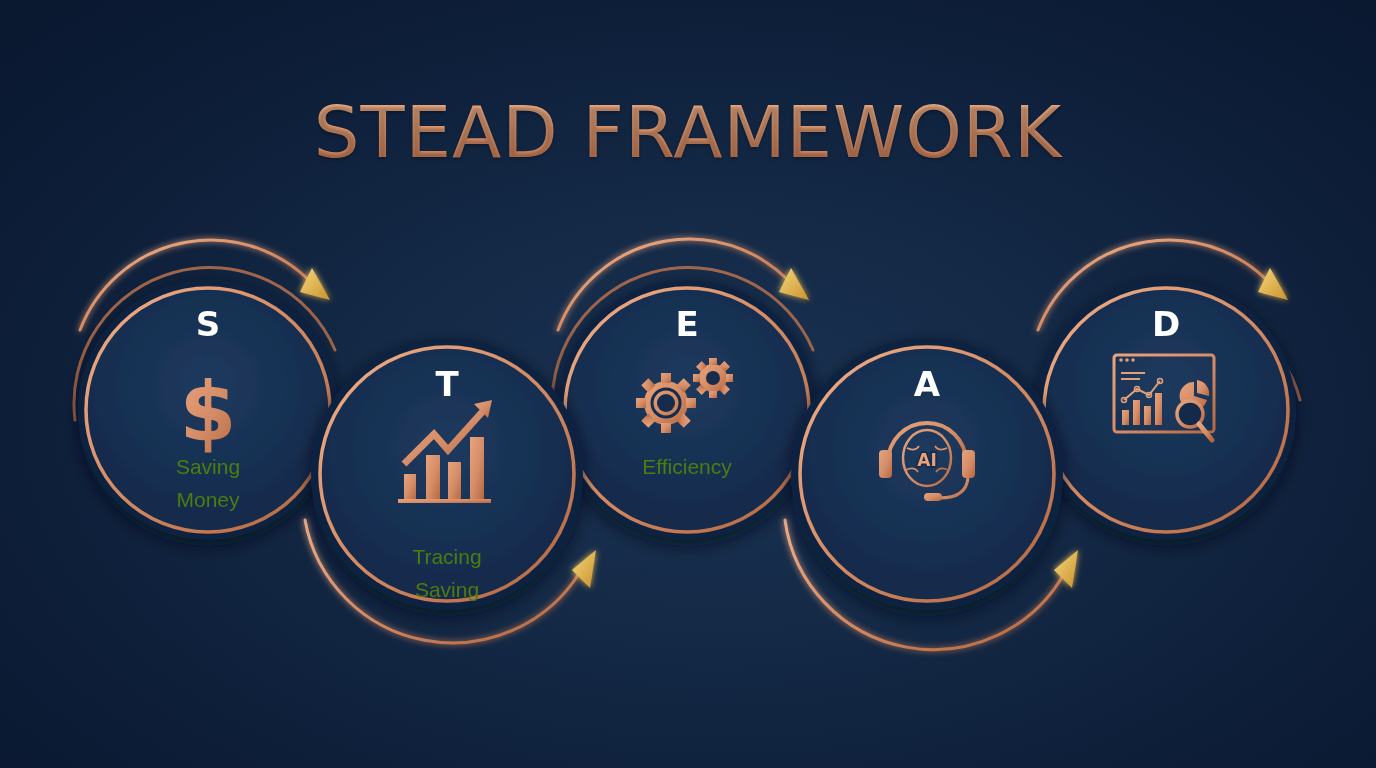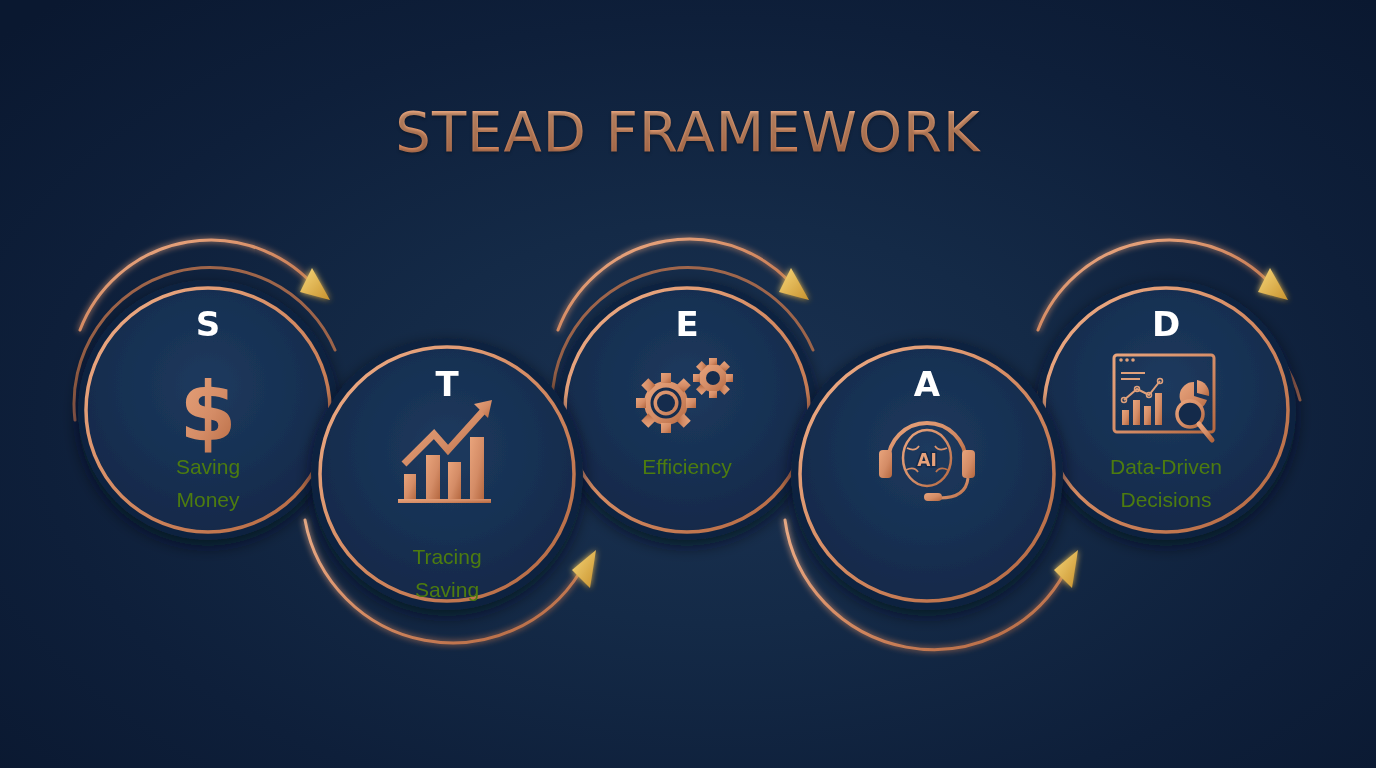--- a/index.html
+++ b/index.html
@@ -4,21 +4,21 @@
 <style>
   html, body { margin:0; padding:0; }
   body {
     width:1376px; height:768px; overflow:hidden; position:relative;
     background: radial-gradient(ellipse 70% 75% at 52% 55%, #1a3252 0%, #142a47 35%, #0e1f3a 70%, #0a1830 100%);
     font-family: "DejaVu Sans", sans-serif;
   }
   .title {
     position:absolute; left:0; top:92px; width:1376px; text-align:center;
     font-family: "DejaVu Sans", sans-serif; font-weight:normal;
-    font-size:56px; letter-spacing:1px; line-height:80px;
+    font-size:72px; letter-spacing:1px; line-height:80px;
     background: linear-gradient(180deg, #f2b58e 0%, #e19a70 45%, #c9764f 100%);
     -webkit-background-clip:text; background-clip:text; color:transparent;
     text-shadow: 0 2px 3px rgba(0,0,0,0.25);
   }
   svg.art { position:absolute; left:0; top:0; }
   .node {
     position:absolute; border-radius:50%;
     display:flex; flex-direction:column; align-items:center;
   }
   .letter {
@@ -220,15 +220,13 @@
 </div>
 
 <div class="node" style="left:817px; top:366px; width:220px;">
   <div class="letter">A</div>
   <div style="height:138px"></div>
 </div>
 
 <div class="node" style="left:1056px; top:306px; width:220px;">
   <div class="letter">D</div>
   <div style="height:108px"></div>
-  <div class="label">Data-Driven
-Decisions</div>
 </div>
 
 </body></html>

